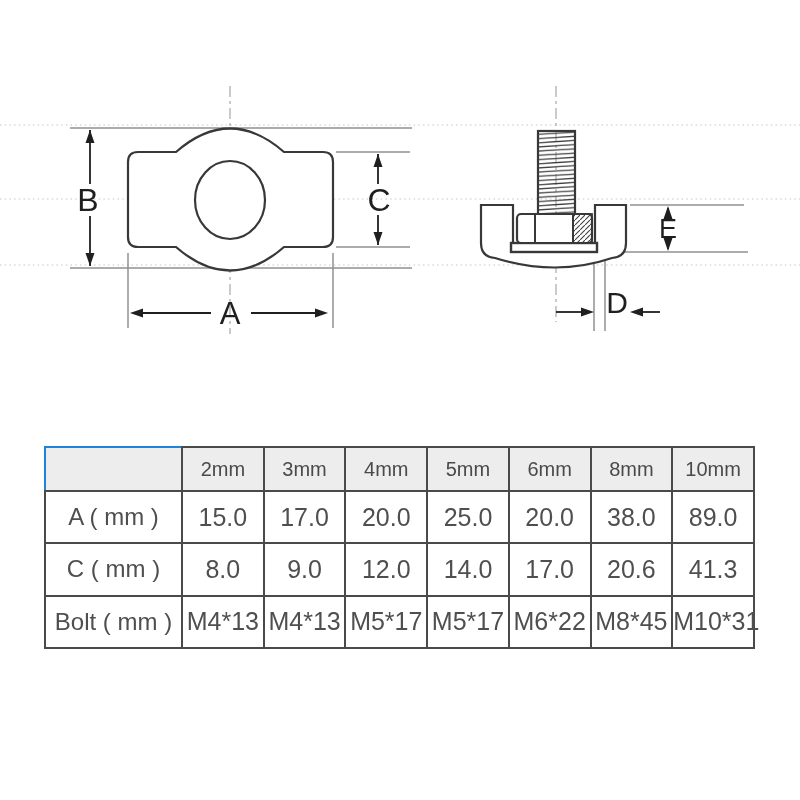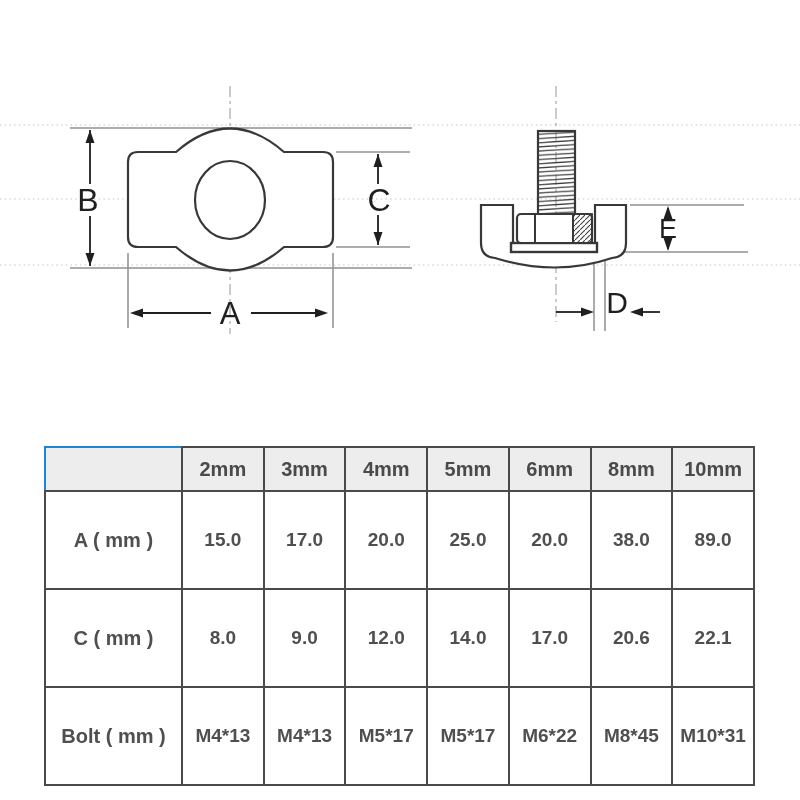--- a/index.html
+++ b/index.html
@@ -1,27 +1,27 @@
 <!DOCTYPE html>
 <html><head>
 <meta charset="utf-8">
 <style>
   html,body{margin:0;padding:0;background:#fff;}
   .stage{position:relative;width:800px;height:800px;background:#ffffff;overflow:hidden;
          font-family:"Liberation Sans",sans-serif;}
   .drawing{position:absolute;left:0;top:0;}
   svg text{font-family:"Liberation Sans",sans-serif;fill:#1f1f1f;}
 
-  .spec-table{position:absolute;left:44px;top:446px;width:711px;height:340px;
-              border-collapse:collapse;table-layout:fixed;font-weight:bold;}
+  .spec-table{position:absolute;left:44px;top:446px;width:711px;height:203px;
+              border-collapse:collapse;table-layout:fixed;}
   .spec-table td{border:2px solid #4a4a4a;text-align:center;vertical-align:middle;
-                 color:#4f4f4f;background:#ffffff;padding:0;font-size:19px;}
+                 color:#4f4f4f;background:#ffffff;padding:0;font-size:25px;}
   .spec-table tr.header-row td{background:#ededed;font-size:20px;height:42px;color:#4a4a4a;}
   .spec-table td.corner{background:#1f83d8;border-top-color:#1f83d8;border-left-color:#1f83d8;}
-  .spec-table td.label{font-size:20px;}
+  .spec-table td.label{font-size:24px;}
 </style>
 </head>
 <body>
 
 <div class="stage">
 
   <svg class="drawing" width="800" height="440" viewBox="0 0 800 440">
     <defs>
       <pattern id="pat-thread" patternUnits="userSpaceOnUse" x="538" y="131" width="37" height="4.2">
         <path d="M0 3.4 L37 1.1" stroke="#3f3f3f" stroke-width="1.3" fill="none"></path>
@@ -146,21 +146,21 @@
           <td>89.0</td>
         </tr>
         <tr>
           <td class="label">C ( mm )</td>
           <td>8.0</td>
           <td>9.0</td>
           <td>12.0</td>
           <td>14.0</td>
           <td>17.0</td>
           <td>20.6</td>
-          <td>22.1</td>
+          <td>41.3</td>
         </tr>
         <tr>
           <td class="label">Bolt ( mm )</td>
           <td>M4*13</td>
           <td>M4*13</td>
           <td>M5*17</td>
           <td>M5*17</td>
           <td>M6*22</td>
           <td>M8*45</td>
           <td>M10*31</td>

